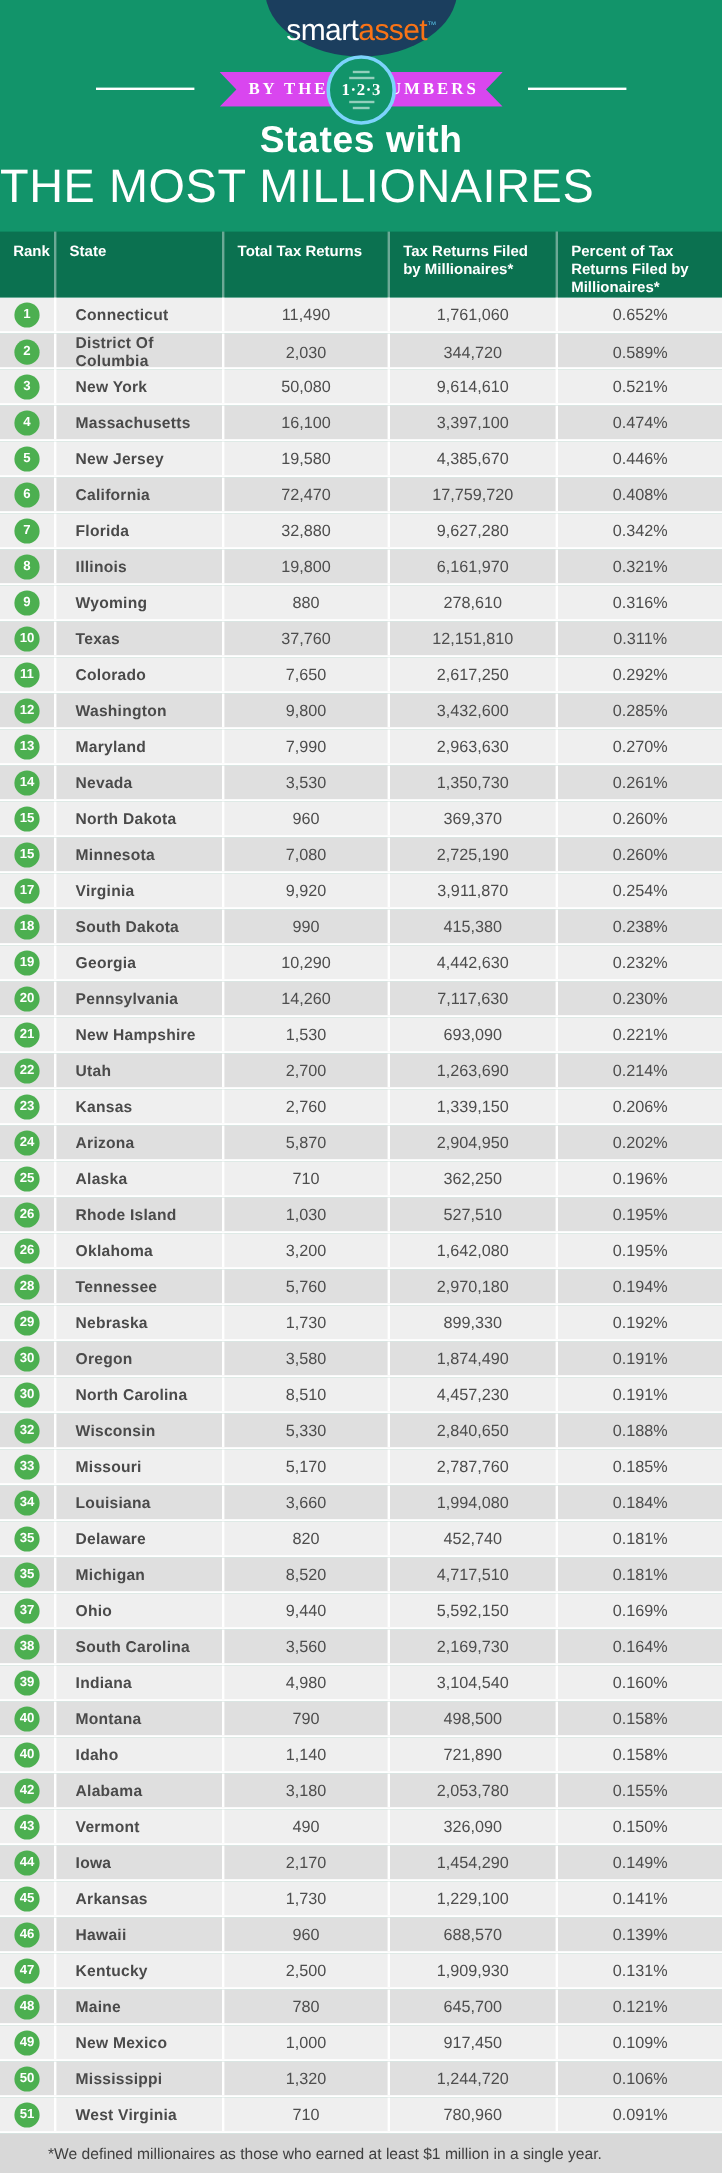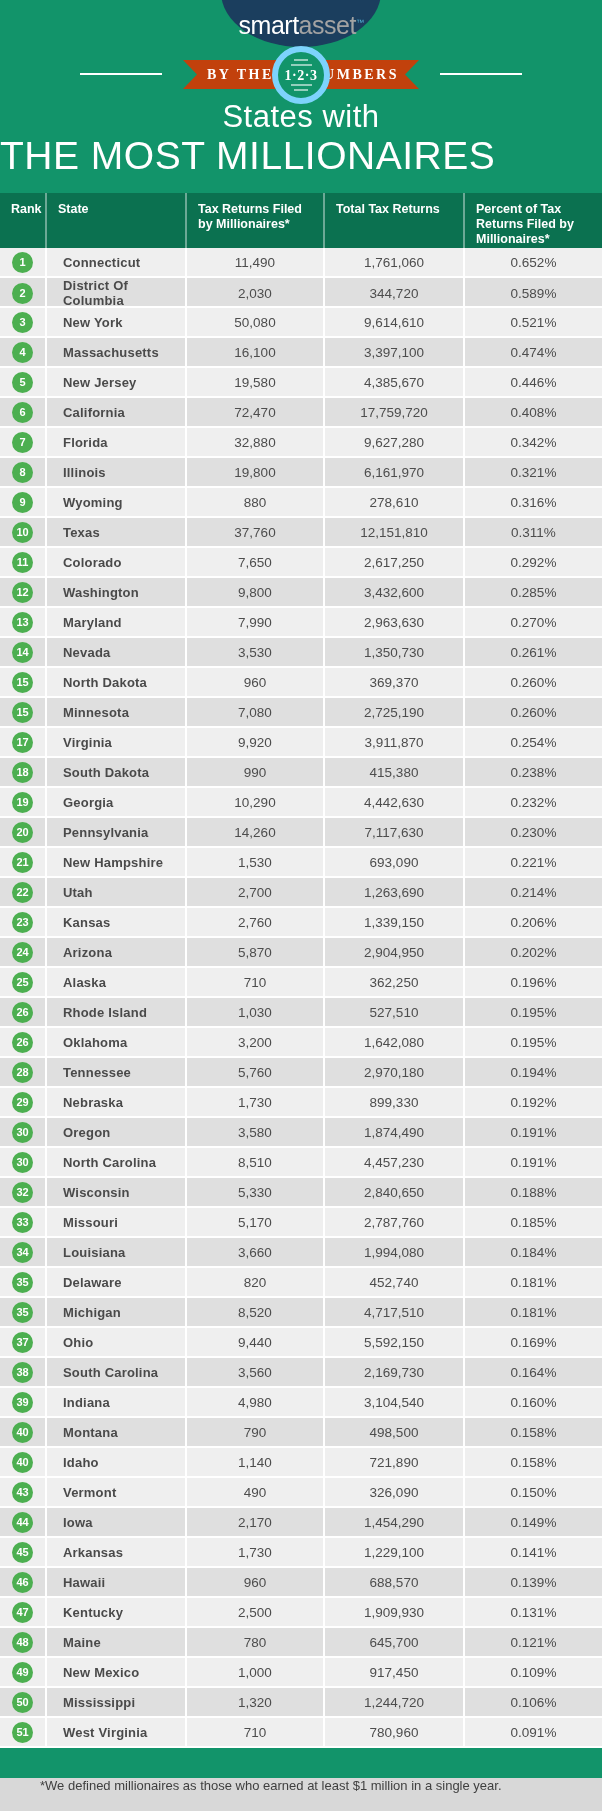--- a/index.html
+++ b/index.html
@@ -17,56 +17,56 @@
   .logo {
     position:absolute; left:calc(50% - 80px); top:-63px;
     width:160px; height:110px; border-radius:50%;
     background:#1B3E5E;
   }
   .logo-text {
     position:absolute; bottom:7px; width:100%; text-align:center;
     font-size:25px; letter-spacing:-0.5px; font-weight:400;
   }
   .lg-smart { color:#ffffff; }
-  .lg-asset { color:#a3a3a3; }
+  .lg-asset { color:#f97316; }
   .lg-tm { color:#52B5D9; font-size:8px; vertical-align:super; }
 
   .hline { position:absolute; top:73px; height:2px; background:#ffffff; }
   .hl-left  { left:80px;  width:82px; }
   .hl-right { right:80px; width:82px; }
 
   .ribbon {
     position:absolute; left:183px; top:60px; width:236px; height:29px;
-    background:#c2410c;
+    background:#d946ef;
     clip-path:polygon(0 0, 100% 0, calc(100% - 14px) 50%, 100% 100%, 0 100%, 14px 50%);
   }
   .rb-left, .rb-right {
     position:absolute; top:50%; transform:translateY(-50%);
     color:#ffffff; font-family:"Liberation Serif", serif;
     font-weight:bold; font-size:14px; letter-spacing:2.5px; white-space:nowrap;
   }
   .rb-left  { left:24px; }
   .rb-right { right:20px; }
 
   .circle {
     position:absolute; left:calc(50% - 29px); top:46px;
     width:58px; height:58px; border-radius:50%;
-    background:#12946A; border:6px solid #7dd3fc; box-sizing:border-box;
+    background:#12946A; border:3px solid #7dd3fc; box-sizing:border-box;
     display:flex; flex-direction:column; align-items:center; justify-content:center;
   }
   .cline { display:block; height:2px; background:rgba(255,255,255,.55); margin:1.5px 0; }
   .w14 { width:14px; } .w20 { width:21px; }
   .cnum {
     color:#ffffff; font-family:"Liberation Serif", serif; font-weight:bold;
     font-size:14px; line-height:15px; letter-spacing:.5px;
   }
 
   .title1 {
     position:absolute; top:99px; width:100%; text-align:center;
-    color:#ffffff; font-size:31px; font-weight:400; letter-spacing:.5px; white-space:nowrap;
+    color:#ffffff; font-size:31px; font-weight:700; letter-spacing:.5px; white-space:nowrap;
   }
   .title2 {
     position:absolute; top:134px; width:100%; text-align:left;
     color:#ffffff; font-size:39px; font-weight:300; letter-spacing:.5px; white-space:nowrap;
   }
 
   
   .thead {
     position:absolute; top:193px; left:0; width:602px; height:55px;
     background:#0B7150; display:grid;
@@ -95,21 +95,21 @@
   }
   .cell.num { justify-content:center; font-size:13.5px; color:#4D4D4D; }
   .badge {
     width:21px; height:21px; border-radius:50%; background:#4CAF50;
     color:#ffffff; font-size:11px; font-weight:bold;
     display:flex; align-items:center; justify-content:center;
   }
 
   .footnote {
     position:absolute; bottom:0; left:0; width:602px; height:33px;
-    background:#D8D8D8; display:flex; 
+    background:#D8D8D8; display:flex; align-items:center;
     padding-left:40px; box-sizing:border-box;
     font-size:13px; color:#3F3F3F;
   }
 </style>
 </head>
 <body>
 
 <div class="page">
 
   <div class="hero">
@@ -134,22 +134,22 @@
       <span class="cline w14"></span>
     </div>
 
     <div class="title1">States with</div>
     <div class="title2">THE MOST MILLIONAIRES</div>
   </div>
 
   <div class="thead">
     <div class="th">Rank</div>
     <div class="th">State</div>
+    <div class="th">Total Tax Returns</div>
     <div class="th">Tax Returns Filed by Millionaires*</div>
-    <div class="th">Total Tax Returns</div>
     <div class="th">Percent of Tax Returns Filed by Millionaires*</div>
   </div>
 
   <div class="tbody">
       <div class="trow odd">
         <div class="cell rank">
           <span class="badge">1</span>
         </div>
         <div class="cell state">Connecticut</div>
         <div class="cell num">11,490</div>
@@ -509,20 +509,29 @@
       </div>
       <div class="trow odd">
         <div class="cell rank">
           <span class="badge">40</span>
         </div>
         <div class="cell state">Idaho</div>
         <div class="cell num">1,140</div>
         <div class="cell num">721,890</div>
         <div class="cell num">0.158%</div>
       </div>
+      <div class="trow even">
+        <div class="cell rank">
+          <span class="badge">42</span>
+        </div>
+        <div class="cell state">Alabama</div>
+        <div class="cell num">3,180</div>
+        <div class="cell num">2,053,780</div>
+        <div class="cell num">0.155%</div>
+      </div>
       <div class="trow odd">
         <div class="cell rank">
           <span class="badge">43</span>
         </div>
         <div class="cell state">Vermont</div>
         <div class="cell num">490</div>
         <div class="cell num">326,090</div>
         <div class="cell num">0.150%</div>
       </div>
       <div class="trow even">

